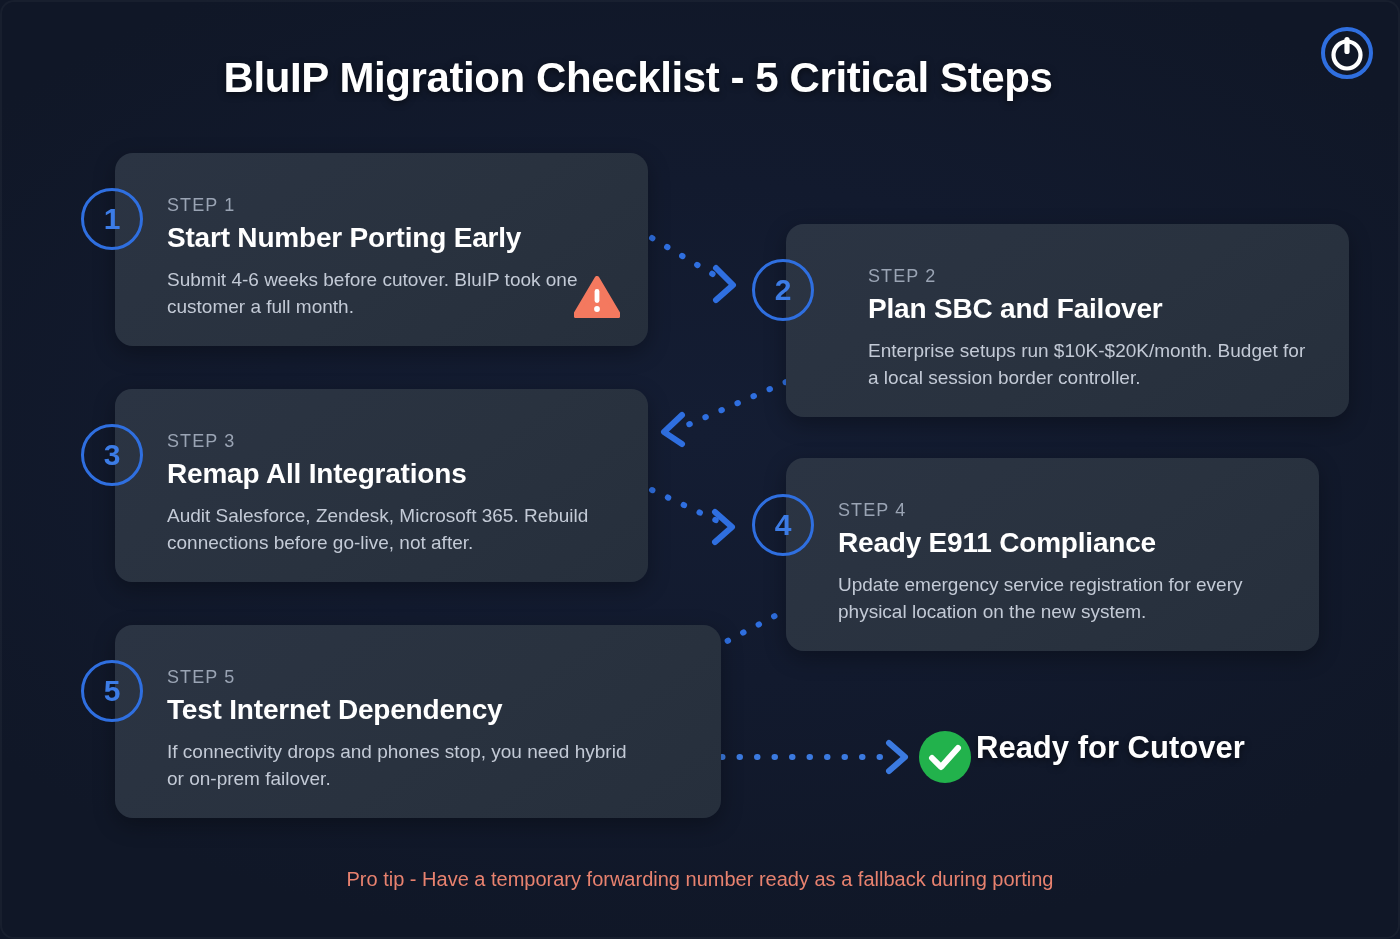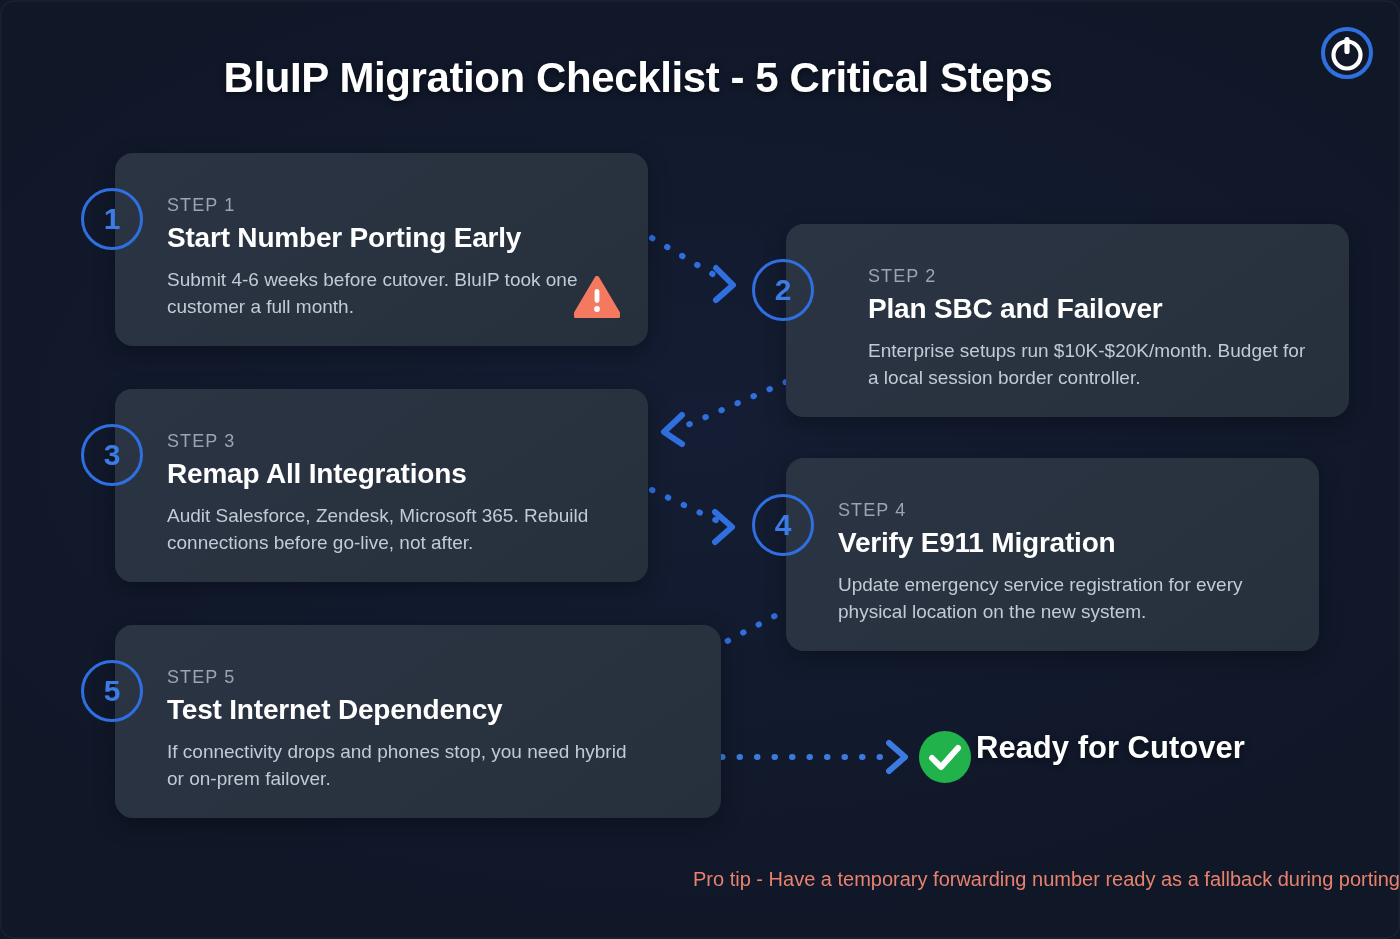--- a/index.html
+++ b/index.html
@@ -150,21 +150,21 @@
     white-space: nowrap;
     text-shadow: 0 2px 6px rgba(0,0,0,0.5);
   }
 
   
   .footer-tip {
     position: absolute;
     top: 868px;
     left: 0;
     width: 1400px;
-    text-align: right;
+    text-align: center;
     color: #e8826f;
     font-size: 20px;
     z-index: 12;
   }
 </style>
 </head>
 <body>
 
 <div id="canvas">
 
@@ -238,21 +238,21 @@
       <p class="step-desc">Audit Salesforce, Zendesk, Microsoft 365. Rebuild connections before go-live, not after.</p>
     </div>
   </div>
   <div class="badge" style="left:81px; top:424px;">
     <span>3</span>
   </div>
 
   <div class="card" style="left:786px; top:458px; width:533px;">
     <div class="card-inner">
       <p class="step-label">STEP 4</p>
-      <p class="step-title">Verify E911 Migration</p>
+      <p class="step-title">Ready E911 Compliance</p>
       <p class="step-desc">Update emergency service registration for every physical location on the new system.</p>
     </div>
   </div>
   <div class="badge" style="left:752px; top:494px;">
     <span>4</span>
   </div>
 
   <div class="card" style="left:115px; top:625px; width:606px;">
     <div class="card-inner">
       <p class="step-label">STEP 5</p>

